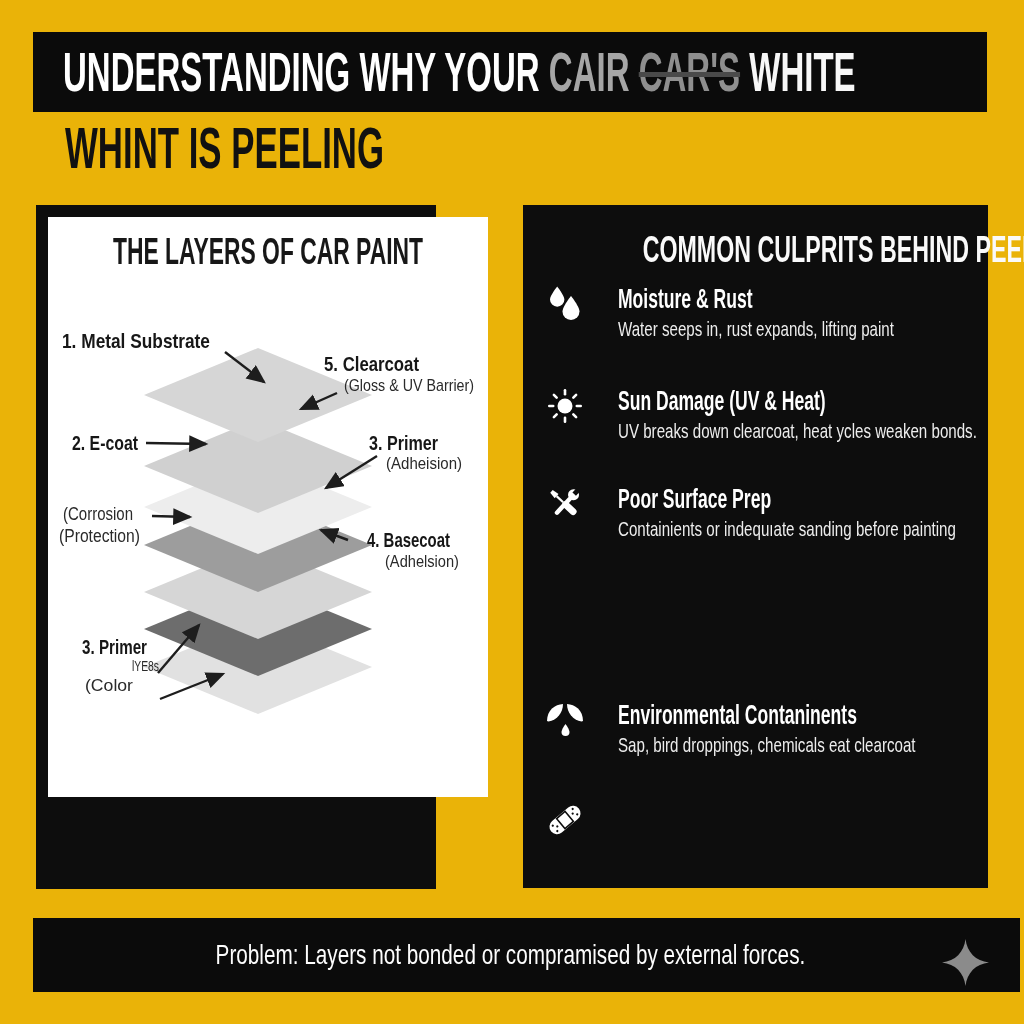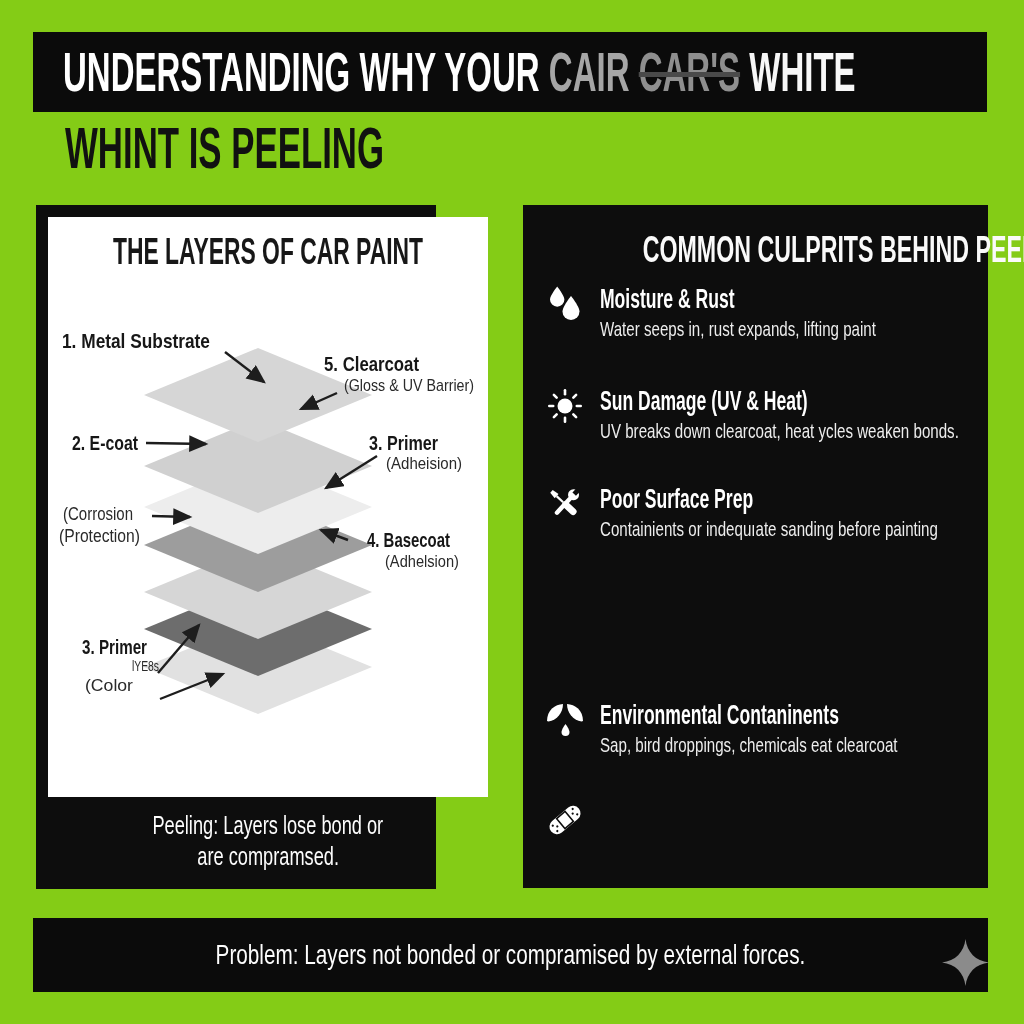--- a/index.html
+++ b/index.html
@@ -1,18 +1,18 @@
 <!DOCTYPE html>
 <html><head>
 <meta charset="utf-8">
 <style>
   html,body{margin:0;padding:0;width:1024px;height:1024px;overflow:hidden;
     font-family:"Liberation Sans",sans-serif;background:#fbfbfb;}
   .abs{position:absolute;}
-  #stage{position:relative;width:1024px;height:1024px;background:#84cc16;}
+  #stage{position:relative;width:1024px;height:1024px;background:#eab308;}
 
   
   #top-banner{left:33px;top:32px;width:954px;height:80px;background:#0b0b0b;}
   #headline{left:30px;top:0;height:80px;line-height:80px;white-space:nowrap;
     font-weight:bold;font-size:55px;transform:scaleX(0.60);transform-origin:0 50%;
     letter-spacing:0px;}
   #headline .seg3{text-decoration:line-through;text-decoration-color:#4a4a4a;}
   #headline-2{left:65px;top:114px;white-space:nowrap;font-weight:bold;font-size:58px;
     color:#111;transform:scaleX(0.60);transform-origin:0 50%;}
 
@@ -25,31 +25,31 @@
   .arrow{stroke:#1d1d1d;stroke-width:2.4;fill:none;}
   #left-caption{left:0;top:605px;width:464px;text-align:center;color:#fdfdfd;}
   #left-caption .cap-line{font-size:26px;line-height:31px;white-space:nowrap;}
   #left-caption .inner{display:inline-block;transform:scaleX(0.70);transform-origin:50% 50%;}
 
   
   #right-panel{left:523px;top:205px;width:465px;height:683px;background:#0d0d0d;color:#fff;}
   #right-title{left:0;top:24px;width:465px;text-align:center;}
   #right-title .inner{display:inline-block;white-space:nowrap;font-weight:bold;font-size:36px;
     transform:scaleX(0.645);transform-origin:50% 50%;color:#fafafa;}
-  .culprit{position:absolute;left:22px;display:flex;align-items:flex-start;}
+  .culprit{position:absolute;left:22px;display:flex;align-items:flex-start;gap:18px;}
   .culprit .icon-box{width:42px;height:42px;flex:0 0 42px;}
   .culprit .txt{margin-left:13px;}
   .culprit .c-title{font-weight:bold;font-size:27px;line-height:30px;white-space:nowrap;
     transform:scaleX(0.65);transform-origin:0 50%;color:#ffffff;}
   .culprit .c-desc{font-size:21px;line-height:22.5px;white-space:nowrap;
     transform:scaleX(0.72);transform-origin:0 50%;color:#ededed;margin-top:4px;}
   .culprit .c-desc .desc-line:empty{display:none;}
 
   
-  #footer-bar{left:33px;top:918px;width:955px;height:74px;background:#0b0b0b;}
+  #footer-bar{left:33px;top:918px;width:955px;height:74px;background:#0b0b0b;padding-left:32px;}
   #footer-text{left:0;top:0;width:955px;height:74px;line-height:74px;text-align:center;}
   #footer-text .inner{display:inline-block;white-space:nowrap;font-size:28px;color:#fdfdfd;
     transform:scaleX(0.74);transform-origin:50% 50%;}
   #footer-star{left:909px;top:21px;width:47px;height:47px;}
 </style>
 </head>
 <body>
 
 <div id="stage">
 
@@ -97,24 +97,20 @@
       <text x="386" y="469" class="dlr" font-size="17" textLength="76" lengthAdjust="spacingAndGlyphs">(Adheision)</text>
       <text x="63" y="520" class="dlr" font-size="18" textLength="70" lengthAdjust="spacingAndGlyphs">(Corrosion</text>
       <text x="59" y="542" class="dlr" font-size="18" textLength="81" lengthAdjust="spacingAndGlyphs">(Protection)</text>
       <text x="367" y="547" class="dlb" font-size="21" textLength="83" lengthAdjust="spacingAndGlyphs">4. Basecoat</text>
       <text x="385" y="567" class="dlr" font-size="17" textLength="74" lengthAdjust="spacingAndGlyphs">(Adhelsion)</text>
       <text x="82" y="654" class="dlb" font-size="20" textLength="65" lengthAdjust="spacingAndGlyphs">3. Primer</text>
       <text x="132" y="671" class="dlr" font-size="14" textLength="27" lengthAdjust="spacingAndGlyphs">lYE8s</text>
       <text x="85" y="691" class="dlr" font-size="17" textLength="48" lengthAdjust="spacingAndGlyphs">(Color</text>
     </svg>
 
-    <div id="left-caption" class="abs">
-      <div class="cap-line"><span class="inner">Peeling: Layers lose bond or</span></div>
-      <div class="cap-line"><span class="inner">are compramsed.</span></div>
-    </div>
   </div>
 
   <div id="right-panel" class="abs">
     <div id="right-title" class="abs">
       <span class="inner">COMMON CULPRITS BEHIND PEELING</span>
     </div>
 
     <div class="culprit" style="top:79px">
       <div class="icon-box">
         <svg viewBox="0 0 40 40" width="40" height="40" fill="#ffffff">

